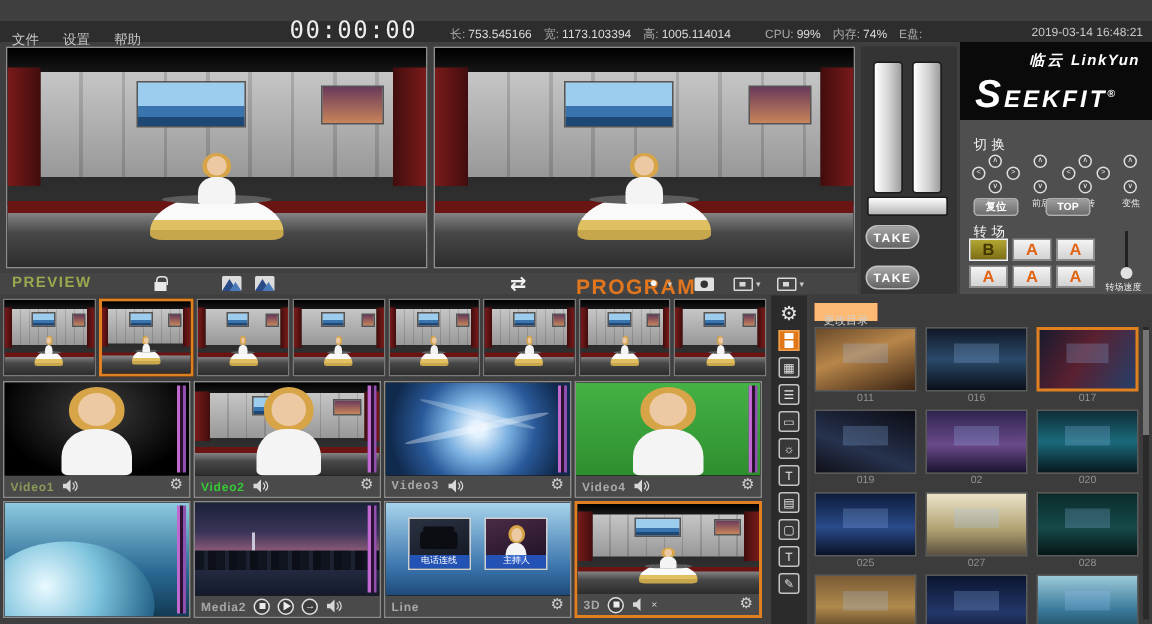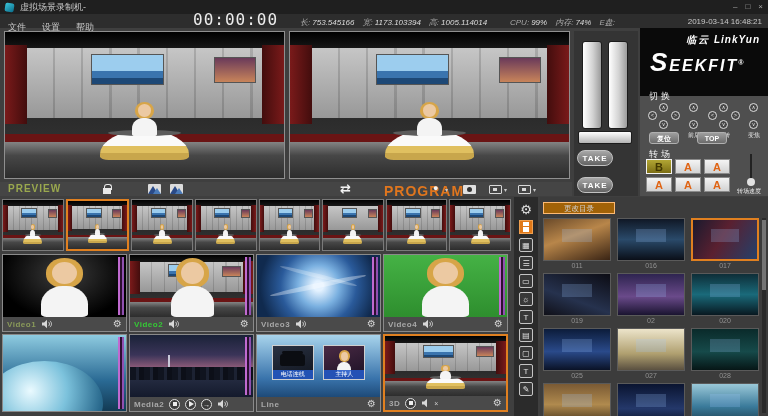--- a/index.html
+++ b/index.html
@@ -15,21 +15,21 @@
   .title { font-size:9px; color:#c8c8c8; }
   .wctrls { margin-left:auto; margin-right:5px; display:flex; gap:8px; }
   .wc { font-size:8px; color:#a8a8a8; line-height:10px; cursor:default; }
 
   
   .menubar { position:absolute; left:0; top:14px; right:0; height:14px; background:#2d2d2d; }
   #menu { position:absolute; left:8px; top:2px; }
   .menu-item { display:inline-block; margin-right:16px; font-size:9px; color:#c6c6c6; }
   .timecode { position:absolute; left:193px; top:-4px; font-family:"DejaVu Sans Mono",monospace;
               font-size:16px; color:#ededed; letter-spacing:1px; }
-  .stats { position:absolute; top:3px; font-size:8px; color:#c0c0c0; white-space:nowrap;font-style:italic; }
+  .stats { position:absolute; top:3px; font-size:8px; color:#c0c0c0; white-space:nowrap; }
   #dims { left:292px; } #sys { left:502px; }
   .sl { color:#a8a8a8; margin-left:8px; } .sv { color:#dcdcdc; margin-left:2px; }
   .datetime { position:absolute; right:6px; top:3px; font-size:8px; color:#c8c8c8; }
 
   
   .monitor { position:absolute; top:31px; width:281px; height:148px; border:1px solid #8f8f8f;
              background:#000; overflow:hidden; }
   .m1 { left:4px; } .m2 { left:289px; }
   .scene { position:absolute; inset:0; }
 
@@ -76,21 +76,21 @@
   .g1 { left:8px; } .g2 { left:34px; }
   .grip-base { position:absolute; left:4px; top:100px; width:54px; height:13px; border:1px solid #1c1c1c;
           border-radius:2px; background:linear-gradient(#fdfdfd,#b4b4b4); }
   .btn { position:absolute; left:3px; width:36px; height:16px; border-radius:8px;
          background:linear-gradient(#a8a8a8,#636363); border:1px solid #c2c2c2; color:#fff;
          font-size:8px; font-weight:bold; text-align:center; line-height:15px; letter-spacing:1px; }
   .btn.take { top:119px; } .btn.auto { top:146px; }
 
   
   .rpanel { position:absolute; left:640px; top:28px; width:128px; height:168px; background:#4f4f4f; }
-  .logo { height:68px; background:#0a0a0a; color:#fff; padding:5px 8px 0 10px; }
+  .logo { height:52px; background:#0a0a0a; color:#fff; padding:5px 8px 0 10px; }
   .l1 { text-align:right; font-size:10px; font-weight:bold; font-style:italic; letter-spacing:1px; }
   .l1 .cn { letter-spacing:2px; }
   .l2 { font-size:16px; font-weight:bold; font-style:italic; letter-spacing:2px; line-height:1.2; }
   .l2::first-letter { font-size:26px; }
   .reg { font-size:7px; vertical-align:super; }
   .sw-title { position:absolute; left:9px; top:62px; font-size:9px; color:#f2f2f2; letter-spacing:3px; }
   #joy { position:absolute; left:4px; top:75px; right:4px; height:36px;
          display:flex; justify-content:space-around; align-items:flex-start; }
   .jg { display:flex; flex-direction:column; align-items:center; }
   .jg-pad { position:relative; width:32px; height:26px; }
@@ -200,22 +200,22 @@
            display:flex; flex-direction:column; align-items:center; padding-top:5px; gap:4px; }
   .tb { width:14px; height:14px; color:#e2e2e2; display:flex; align-items:center; justify-content:center; }
   .tb.plain { font-size:13px; }
   .tb.boxed { border:1px solid #c4c4c4; border-radius:2px; font-size:8px; background:#383838; }
   .tb.floppy { background:#e07818; border:1px solid #f0a050; position:relative; }
   .tb.floppy::before { content:""; position:absolute; left:3px; top:1px; right:3px; height:4px; background:#fff; }
   .tb.floppy::after { content:""; position:absolute; left:3px; bottom:1px; right:3px; height:5px; background:#fff; }
 
   
   .gal { position:absolute; left:540px; top:197px; width:228px; height:219px; background:#3c3c3c; overflow:hidden; }
-  .gal-btn { position:absolute; left:3px; top:5px; height:12px; padding:0 20px; font-size:7.5px;
-             line-height:11px; color:#d0d0d0; background:#a16207; border:1px solid #fdba74; }
+  .gal-btn { position:absolute; left:3px; top:5px; height:12px; padding:0 0; font-size:7.5px;
+             line-height:11px; color:#d0d0d0; background:#7f1d1d; border:6px solid #fdba74; }
   .gal-grid { position:absolute; left:3px; top:21px; width:216px; display:grid;
               grid-template-columns:repeat(3,68px); gap:3px 6px; }
   .g-item { width:68px; }
   .g-thumb { height:43px; border:1px solid #5a5a5a; position:relative; overflow:hidden; }
   .g-thumb::after { content:""; position:absolute; left:28%; top:24%; width:44%; height:32%;
               background:rgba(160,200,255,.22); }
   .g-item.sel .g-thumb { border:2px solid #e08020; }
   .g-label { height:9px; font-size:7px; color:#929292; text-align:center; line-height:9px; }
   .gal-sb { position:absolute; right:2px; top:21px; bottom:3px; width:4px; background:#2a2a2a; }
   .gal-sbt { position:absolute; left:0; top:2px; width:4px; height:70px; background:#757575; display:block; }
@@ -230,29 +230,20 @@
   .tone-teal { background:linear-gradient(180deg,#0a2a2a,#164a4a 55%,#061616); }
   .tone-wood { background:linear-gradient(180deg,#7a5a34,#b08a4e 50%,#3c2c16); }
   .tone-stage { background:linear-gradient(180deg,#0a1430,#24386a 60%,#081020); }
   .tone-aqua { background:linear-gradient(180deg,#9ac8d8,#3a7a9a 55%,#1a3a4a); }
 </style>
 </head>
 <body>
 
 <div class="window">
 
-  <div class="titlebar">
-    <span class="app-icon"></span>
-    <span class="title">虚拟场景录制机-</span>
-    <span class="wctrls">
-      <span class="wc">–</span>
-      <span class="wc">□</span>
-      <span class="wc">×</span>
-    </span>
-  </div>
 
   <div class="menubar">
     <span id="menu"><span class="menu-item">文件</span><span class="menu-item">设置</span><span class="menu-item">帮助</span></span>
     <span class="timecode">00:00:00</span>
     <span id="dims" class="stats"><span class="sl">长:</span><span class="sv">753.545166</span><span class="sl">宽:</span><span class="sv">1173.103394</span><span class="sl">高:</span><span class="sv">1005.114014</span></span>
     <span id="sys" class="stats"><span class="sl">CPU:</span><span class="sv">99%</span><span class="sl">内存:</span><span class="sv">74%</span><span class="sl">E盘:</span><span class="sv"></span></span>
     <span class="datetime">2019-03-14 16:48:21</span>
   </div>
 
   <div class="monitor m1" id="mon-pvw">
@@ -593,21 +584,21 @@
       </div>
       <div class="src">
         <div class="src-thumb">
           <div class="art a-swirl">
             <i class="sw1"></i>
             <i class="sw2"></i>
           </div>
           <i class="meter"></i>
         </div>
         <div class="src-bar">
-          <span class="src-name" style="color: rgb(168, 168, 168);">Video3</span>
+          <span class="src-name" style="color: rgb(168, 168, 168); font-family: Liberation Mono, monospace;">Video3</span>
           <span class="ctl spk">
             <svg viewBox="0 0 16 14">
               <path d="M1 5h3l4-4v12l-4-4H1z" fill="#d8d8d8"></path>
               <path d="M10 4c2 1.6 2 4.4 0 6" stroke="#d8d8d8" fill="none" stroke-width="1.2"></path>
               <path d="M12 2.5c3 2.4 3 6.6 0 9" stroke="#d8d8d8" fill="none" stroke-width="1.2"></path>
             </svg>
           </span>
           <span class="spacer"></span>
           <span class="ctl gear">⚙</span>
         </div>

